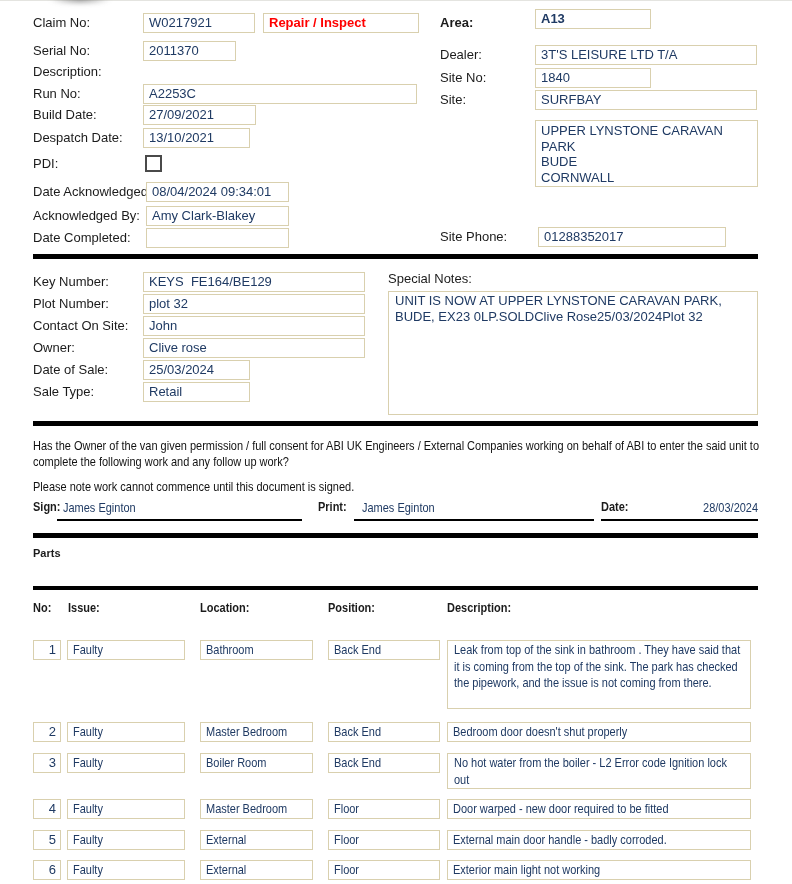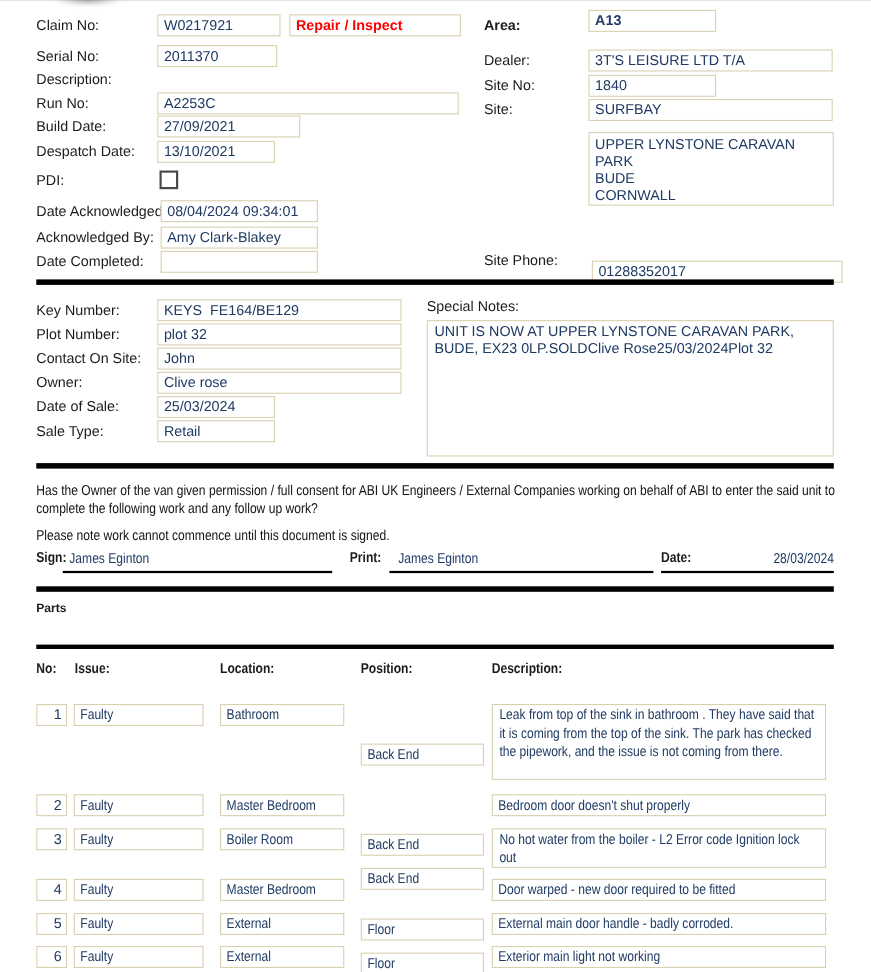--- a/index.html
+++ b/index.html
@@ -37,44 +37,44 @@
   .para{position:absolute;left:33px;width:727px;line-height:15.5px;color:#121212;}
   .sqz{display:inline-block;transform:scaleX(.845);transform-origin:0 0;width:118.3%;}
   .sqz-inline{display:inline-block;transform:scaleX(.845);transform-origin:0 50%;white-space:pre;}
   .sig-val{position:absolute;color:var(--value-text);line-height:15px;}
   .sig-line{position:absolute;height:2px;background:#000;}
   .col-head{position:absolute;font-weight:700;line-height:14px;}
   .cell{font-size:13px;}
   .c-no{left:33px;width:28px;text-align:right;padding:1px 4px;}
   .c-issue{left:67px;width:118px;}
   .c-loc{left:200px;width:113px;}
-  .c-pos{left:328px;width:112px;margin-top:36px;}
+  .c-pos{left:328px;width:112px;}
   .c-desc{left:447px;width:304px;}
 </style>
 </head>
 <body>
 
 <div id="page">
   <div class="top-edge"></div>
   <div class="curl-shadow"></div>
 
   <div class="lbl" style="top:16px">Claim No:</div>
   <div class="box" style="left:143px;top:13px;width:112px">W0217921</div>
   <div class="box alert-box" style="left:263px;top:13px;width:156px">Repair / Inspect</div>
 
   <div class="lbl" style="top:44px">Serial No:</div>
-  <div class="box" style="left:143px;top:41px;width:109px">2011370</div>
+  <div class="box" style="left:143px;top:41px;width:93px">2011370</div>
 
   <div class="lbl" style="top:65px">Description:</div>
 
   <div class="lbl" style="top:87px">Run No:</div>
   <div class="box" style="left:143px;top:84px;width:274px">A2253C</div>
 
   <div class="lbl" style="top:108px">Build Date:</div>
-  <div class="box" style="left:143px;top:105px;width:130px">27/09/2021</div>
+  <div class="box" style="left:143px;top:105px;width:113px">27/09/2021</div>
 
   <div class="lbl" style="top:131px">Despatch Date:</div>
   <div class="box" style="left:143px;top:128px;width:107px">13/10/2021</div>
 
   <div class="lbl" style="top:157px">PDI:</div>
   <div class="checkbox" style="left:145px;top:155px"></div>
 
   <div class="lbl" style="top:185px">Date Acknowledged:</div>
   <div class="box" style="left:146px;top:182px;width:143px">08/04/2024 09:34:01</div>
 
@@ -95,21 +95,21 @@
 
   <div class="lbl r" style="top:93px">Site:</div>
   <div class="box" style="left:535px;top:90px;width:222px">SURFBAY</div>
 
   <div class="box multi" style="left:535px;top:120px;width:223px;height:67px">UPPER LYNSTONE CARAVAN PARK
 BUDE
 CORNWALL
 EX23 0LP</div>
 
   <div class="lbl r" style="top:230px">Site Phone:</div>
-  <div class="box" style="left:538px;top:237px;width:228px">01288352017</div>
+  <div class="box" style="left:538px;top:227px;width:188px">01288352017</div>
 
   <div class="hr" style="top:254px;height:5px"></div>
 
   <div class="lbl" style="top:275px">Key Number:</div>
   <div class="box" style="left:143px;top:272px;width:222px">KEYS  FE164/BE129</div>
 
   <div class="lbl" style="top:297px">Plot Number:</div>
   <div class="box" style="left:143px;top:294px;width:222px">plot 32</div>
 
   <div class="lbl" style="top:319px">Contact On Site:</div>

